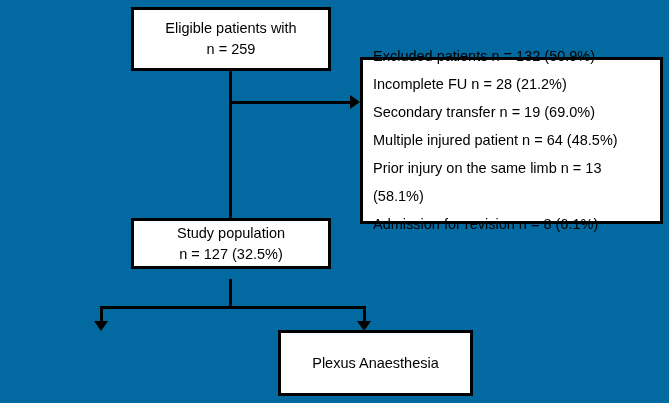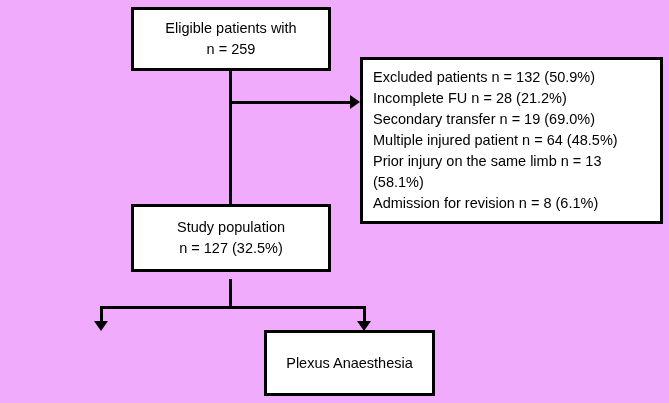--- a/index.html
+++ b/index.html
@@ -1,46 +1,46 @@
 <!DOCTYPE html>
 <html><head>
 <meta charset="utf-8">
 <style>
   html, body { margin: 0; padding: 0; background: #ffffff; }
   .canvas {
     position: relative;
     width: 669px;
     height: 403px;
-    background: #f0abfc;
+    background: #0369a1;
     font-family: "Liberation Sans", sans-serif;
     color: #000000;
     overflow: hidden;
   }
   .box {
     position: absolute;
     box-sizing: border-box;
     border: 3px solid #000000;
     background: #ffffff;
     display: flex;
     flex-direction: column;
     justify-content: center;
   }
   .box .line {
     font-size: 14.5px;
     line-height: 21px;
     white-space: pre-wrap;
   }
   .center { align-items: center; text-align: center; }
-  .left-align { align-items: flex-start; text-align: left; }
+  .left-align { align-items: flex-start; text-align: left; gap: 7px; }
 
   #box-eligible { left: 131px; top: 7px;   width: 200px; height: 64px; }
   #box-excluded { left: 360px; top: 57px;  width: 303px; height: 167px; padding-left: 10px; padding-right: 6px; }
-  #box-study    { left: 131px; top: 204px; width: 200px; height: 68px; }
+  #box-study    { left: 131px; top: 218px; width: 200px; height: 51px; }
   #box-general  { left: 5px;   top: 330px; width: 193px; height: 66px; }
-  #box-plexus   { left: 264px; top: 330px; width: 171px; height: 66px; }
+  #box-plexus   { left: 278px; top: 330px; width: 195px; height: 66px; }
 
   .vline, .hline { position: absolute; background: #000000; }
   #conn-eligible-study { left: 229px; top: 71px;  width: 3px;   height: 147px; }
   #conn-excluded-line  { left: 230px; top: 101px; width: 120px; height: 3px; }
   #conn-study-stub     { left: 229px; top: 279px; width: 3px;   height: 30px; }
   #conn-branch-h       { left: 100px; top: 306px; width: 266px; height: 3px; }
   #conn-general-stub   { left: 100px; top: 306px; width: 3px;   height: 16px; }
   #conn-plexus-stub    { left: 363px; top: 306px; width: 3px;   height: 16px; }
 
   .arrowhead { position: absolute; width: 0; height: 0; }

